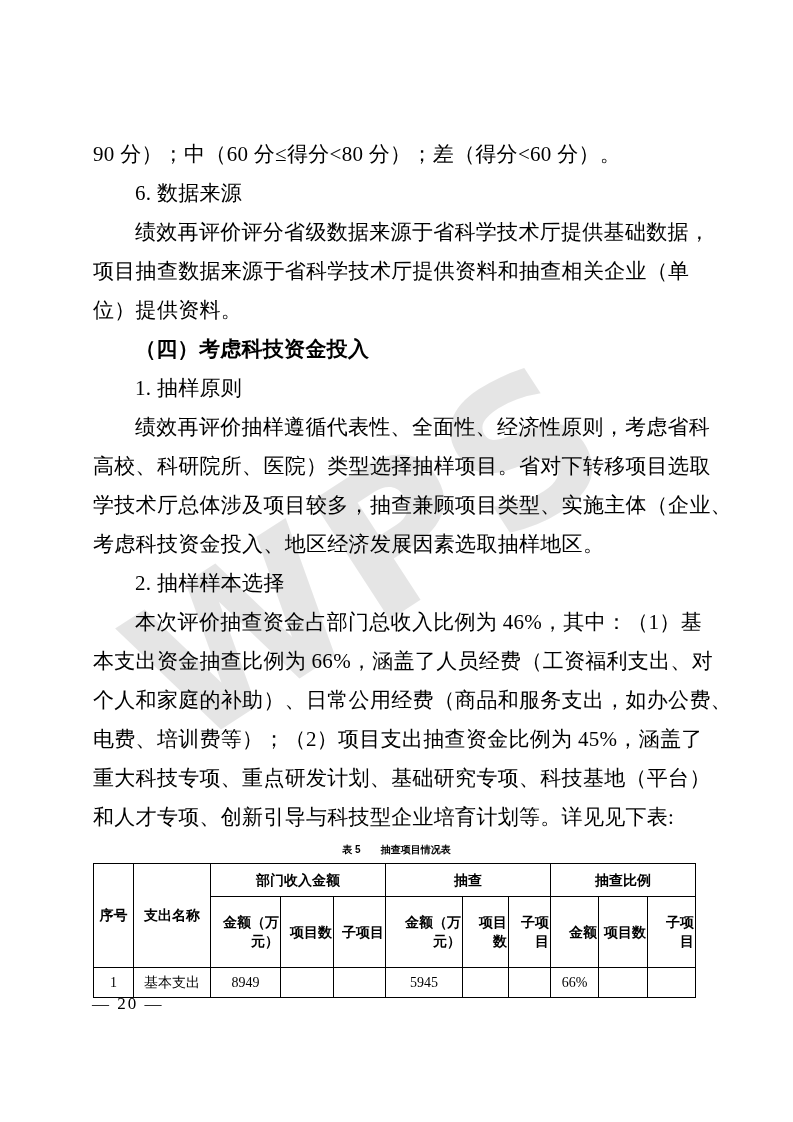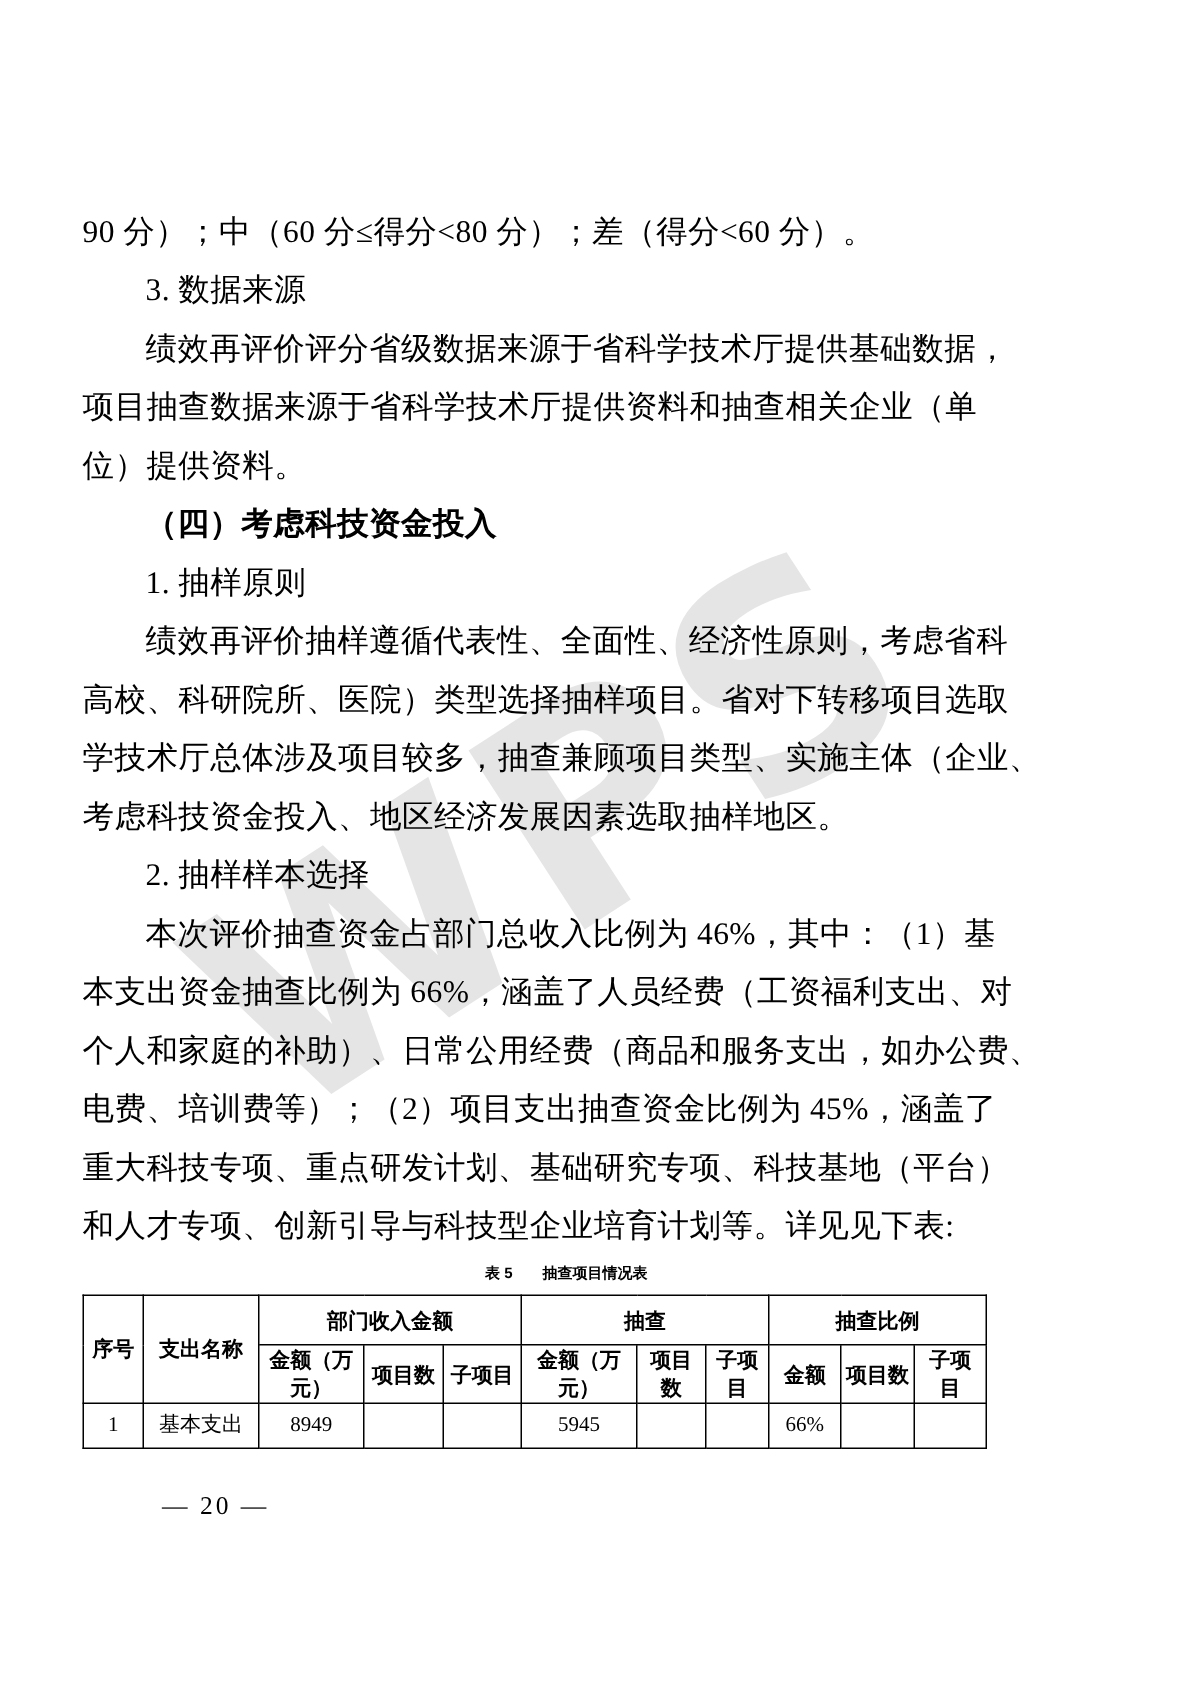--- a/index.html
+++ b/index.html
@@ -22,21 +22,21 @@
     font-size: 195px;
     letter-spacing: 8px;
     color: rgba(198, 198, 198, 0.45);
     white-space: nowrap;
     z-index: 0;
     user-select: none;
   }
   .content {
     position: relative;
     z-index: 1;
-    padding: 135px 93px 0 55px;
+    padding: 135px 93px 0 93px;
   }
   .body-text {
     font-size: 21px;
     line-height: 39px;
     letter-spacing: 0.3px;
   }
   .line { white-space: nowrap; }
   .line.indent { text-indent: 42px; }
   .line.bold { font-weight: bold; }
   .table-title {
@@ -66,40 +66,40 @@
     font-weight: bold;
     white-space: pre-line;
     line-height: 19px;
   }
   table.data-table td {
     font-family: "Liberation Serif", "DejaVu Serif", serif;
     font-weight: normal;
     line-height: 18px;
   }
   tr.group-row { height: 33px; }
-  tr.sub-row { height: 39px; }
+  tr.sub-row { height: 71px; text-align: right; }
   tr.data-row { height: 30px; }
   .footer {
     position: absolute;
-    left: 108px;
+    left: 92px;
     top: 994px;
     font-size: 17px;
     letter-spacing: 2px;
     font-family: "Liberation Serif", "DejaVu Serif", serif;
   }
 </style>
 </head>
 <body>
 
 <div class="page">
   <div class="watermark">WPS</div>
   <div class="content">
     <div class="body-text" id="body-lines">
         <div class="line">90 分）；中（60 分≤得分&lt;80 分）；差（得分&lt;60 分）。</div>
-        <div class="line indent">3. 数据来源</div>
+        <div class="line indent">6. 数据来源</div>
         <div class="line indent">绩效再评价评分省级数据来源于省科学技术厅提供基础数据，</div>
         <div class="line">项目抽查数据来源于省科学技术厅提供资料和抽查相关企业（单</div>
         <div class="line">位）提供资料。</div>
         <div class="line indent bold">（四）考虑科技资金投入</div>
         <div class="line indent">1. 抽样原则</div>
         <div class="line indent">绩效再评价抽样遵循代表性、全面性、经济性原则，考虑省科</div>
         <div class="line">高校、科研院所、医院）类型选择抽样项目。省对下转移项目选取</div>
         <div class="line">学技术厅总体涉及项目较多，抽查兼顾项目类型、实施主体（企业、</div>
         <div class="line">考虑科技资金投入、地区经济发展因素选取抽样地区。</div>
         <div class="line indent">2. 抽样样本选择</div>

